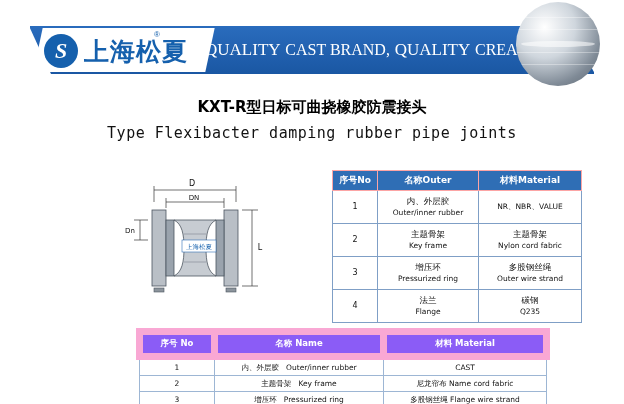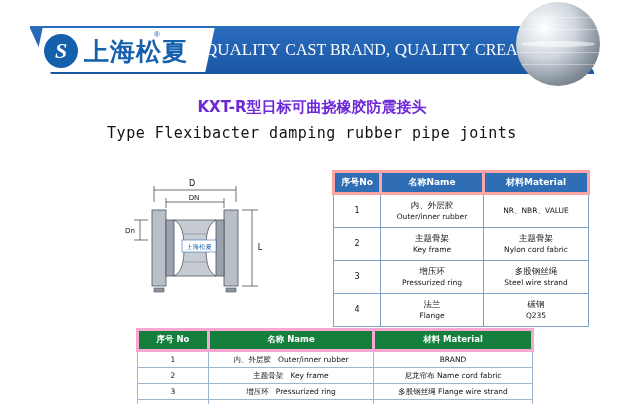--- a/index.html
+++ b/index.html
@@ -133,21 +133,21 @@
   }
 
   
   .title-cn {
     position: absolute;
     left: 0; top: 98px;
     width: 624px;
     text-align: center;
     font-size: 15px;
     font-weight: bold;
-    color: #6d28d9;
+    color: #000000;
     font-family: "DejaVu Sans", sans-serif;
   }
   .title-en {
     position: absolute;
     left: 0; top: 124px;
     width: 624px;
     text-align: center;
     font-size: 15px;
     color: #111111;
     font-family: "DejaVu Sans Mono", monospace;
@@ -168,21 +168,21 @@
     width: 240px;
     border-collapse: collapse;
     table-layout: fixed;
   }
   .tbl-top th {
     background: #2f6eb5;
     color: #ffffff;
     font-size: 9px;
     font-weight: bold;
     height: 17px;
-    border: 3px solid #fca5a5;
+    border: 1px solid #fca5a5;
     font-family: "DejaVu Sans", sans-serif;
     text-align: center;
   }
   .tbl-top td {
     border: 1px solid #7f9fc6;
     text-align: center;
     color: #111111;
     font-size: 8px;
     height: 30px;
     line-height: 1.35;
@@ -193,26 +193,26 @@
 
   
   .tbl-bot {
     position: absolute;
     left: 136px; top: 328px;
     width: 380px;
     border-collapse: collapse;
     table-layout: fixed;
   }
   .tbl-bot th {
-    background: #15803d;
+    background: #8b5cf6;
     color: #ffffff;
     font-size: 8.5px;
     font-weight: bold;
     height: 16px;
-    border: 3px solid #f9a8d4;
+    border: 7px solid #f9a8d4;
     font-family: "DejaVu Sans", sans-serif;
   }
   .tbl-bot td {
     border: 1px solid #9db6d4;
     text-align: center;
     color: #111111;
     font-size: 7.5px;
     height: 13px;
     font-family: "DejaVu Sans", sans-serif;
   }
@@ -298,21 +298,21 @@
   </svg>
 </div>
 
 <table class="tbl-top">
   <thead>
     <tr>
       <th style="width:42px">
         <span>序号</span><span>No</span>
       </th>
       <th style="width:98px">
-        <span>名称</span><span>Name</span>
+        <span>名称</span><span>Outer</span>
       </th>
       <th style="width:100px">
         <span>材料</span><span>Material</span>
       </th>
     </tr>
   </thead>
   <tbody>
     <tr>
       <td>1</td>
       <td>
@@ -335,21 +335,21 @@
       </td>
     </tr>
     <tr>
       <td>3</td>
       <td>
         <span class="cn">增压环</span>
         <span class="en">Pressurized ring</span>
       </td>
       <td>
         <span class="cn">多股钢丝绳</span>
-        <span class="en">Steel wire strand</span>
+        <span class="en">Outer wire strand</span>
       </td>
     </tr>
     <tr>
       <td>4</td>
       <td>
         <span class="cn">法兰</span>
         <span class="en">Flange</span>
       </td>
       <td>
         <span class="cn">碳钢</span>
@@ -367,21 +367,21 @@
       <th style="width:154px">材料 Material</th>
     </tr>
   </thead>
   <tbody>
     <tr>
       <td>1</td>
       <td>
         <span>内、外层胶</span>&nbsp;&nbsp;
         <span>Outer/inner rubber</span>
       </td>
-      <td>BRAND</td>
+      <td>CAST</td>
     </tr>
     <tr>
       <td>2</td>
       <td>
         <span>主题骨架</span>&nbsp;&nbsp;
         <span>Key frame</span>
       </td>
       <td>尼龙帘布  Name cord fabric</td>
     </tr>
     <tr>

